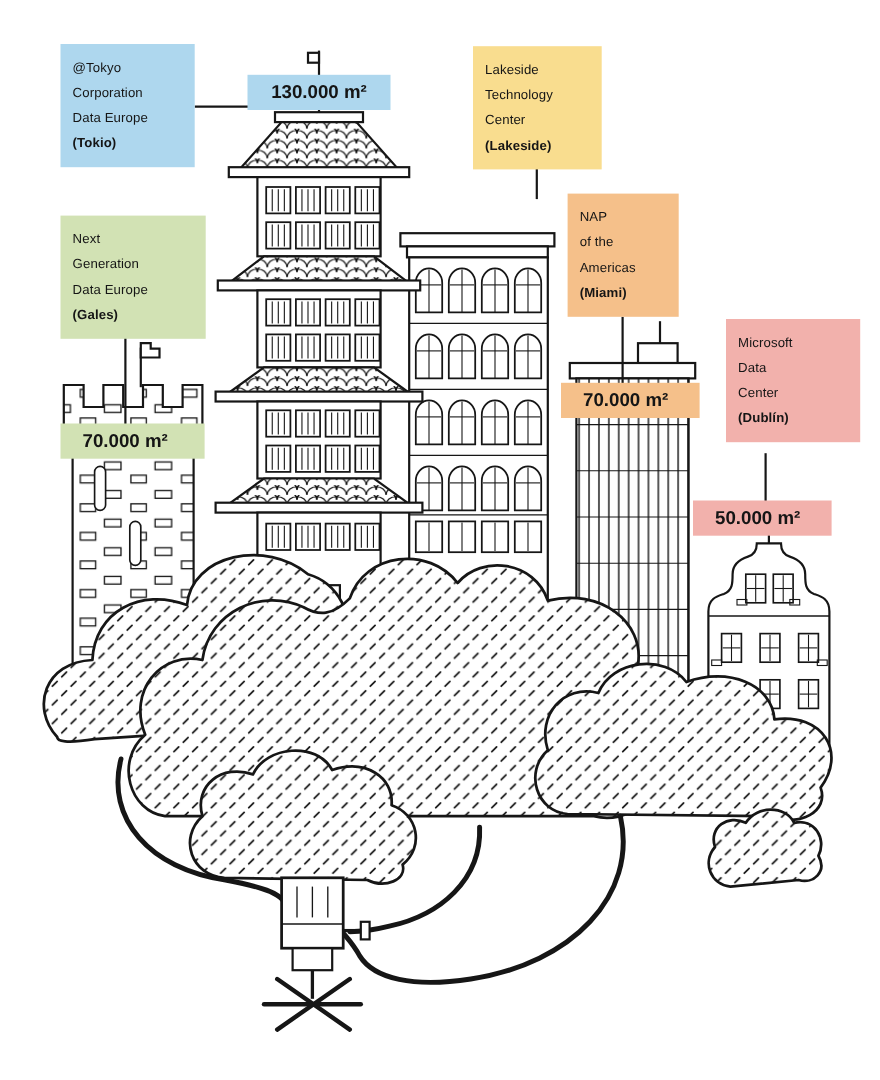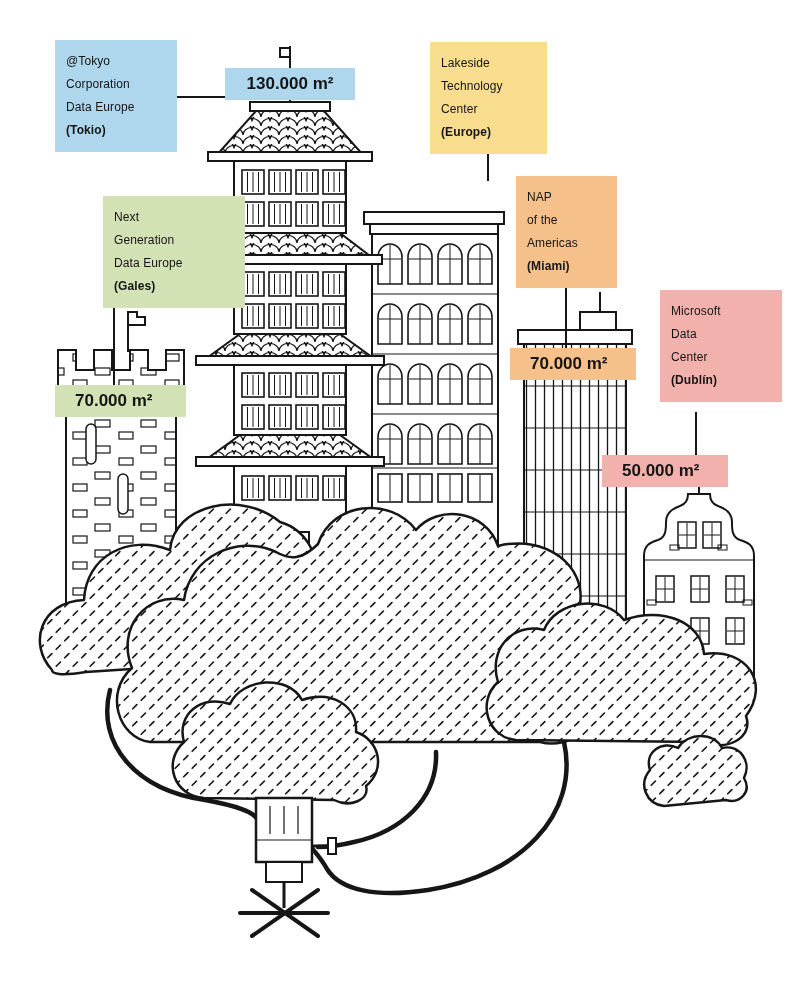--- a/index.html
+++ b/index.html
@@ -14,24 +14,24 @@
   .c-chicago{background:#f9dd8f;}
   .c-miami{background:#f5c08a;}
   .c-gales{background:#d2e2b4;}
   .c-dublin{background:#f2b1ac;}
   .callout-tokyo{left:55px;top:40px;width:122px;}
   .badge-tokyo{left:225px;top:68px;width:130px;}
   .callout-chicago{left:430px;top:42px;width:117px;}
   .badge-chicago{left:375px;top:180px;width:126px;}
   .callout-miami{left:516px;top:176px;width:101px;}
   .badge-miami{left:510px;top:348px;width:126px;}
-  .callout-gales{left:55px;top:196px;width:142px;margin-left:48px;}
+  .callout-gales{left:55px;top:196px;width:132px;}
   .badge-gales{left:55px;top:385px;width:131px;}
   .callout-dublin{left:660px;top:290px;width:122px;}
-  .badge-dublin{left:602px;top:455px;width:126px;}
+  .badge-dublin{left:630px;top:455px;width:126px;}
 </style>
 </head>
 <body>
 
 <div class="stage">
 
   <svg class="art" viewBox="0 0 800 982" aria-hidden="true">
     <defs>
       <pattern id="hatch" width="17" height="17" patternUnits="userSpaceOnUse">
         <rect width="17" height="17" fill="#ffffff"></rect>
@@ -247,21 +247,21 @@
     <div>Corporation</div>
     <div>Data Europe</div>
     <div class="loc">(Tokio)</div>
   </div>
   <div class="badge center c-tokyo badge-tokyo">130.000 m²</div>
 
   <div class="callout c-chicago callout-chicago">
     <div>Lakeside</div>
     <div>Technology</div>
     <div>Center</div>
-    <div class="loc">(Europe)</div>
+    <div class="loc">(Lakeside)</div>
   </div>
 
   <div class="callout c-miami callout-miami">
     <div>NAP</div>
     <div>of the</div>
     <div>Americas</div>
     <div class="loc">(Miami)</div>
   </div>
   <div class="badge c-miami badge-miami">70.000 m²</div>
 

